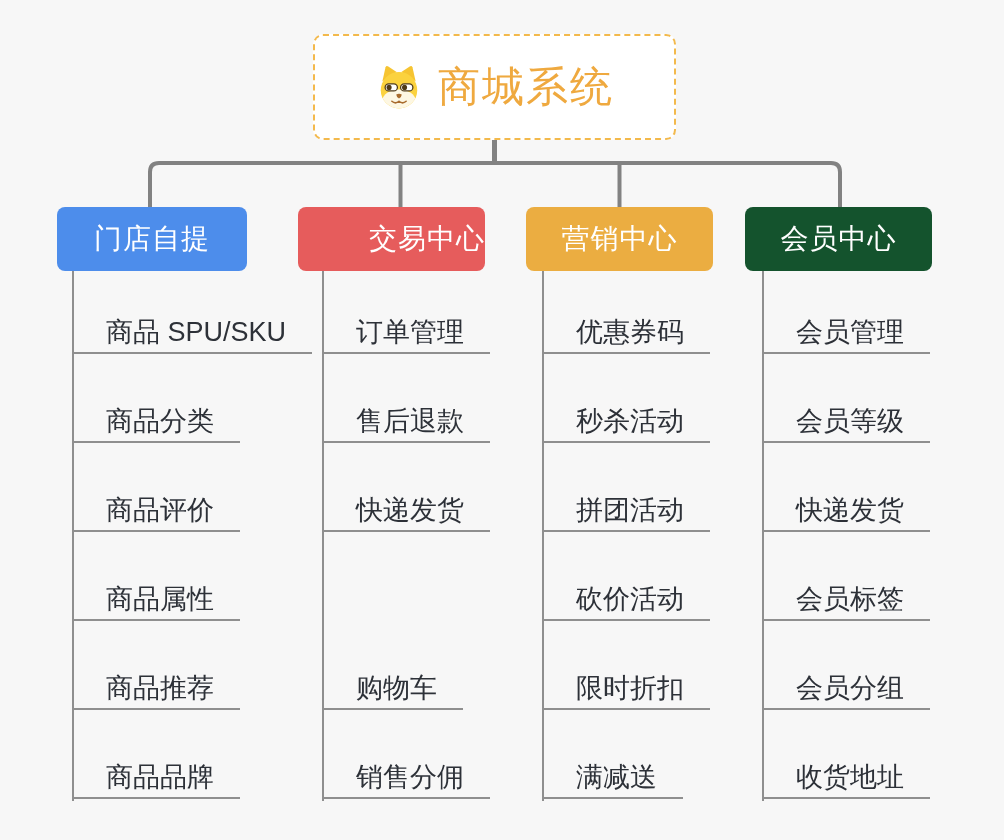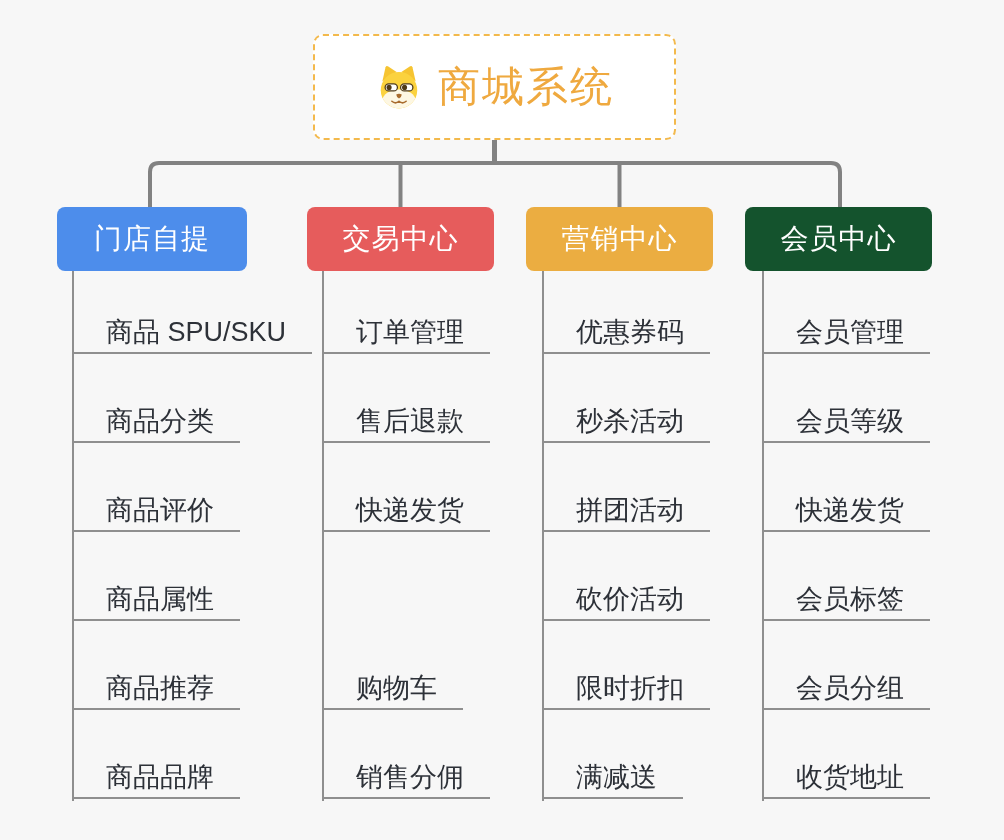--- a/index.html
+++ b/index.html
@@ -24,21 +24,21 @@
   .root-label{font-size:42px;color:#efa93f;letter-spacing:2px;}
   .dogicon{display:flex;align-items:center;}
 
   
   .bnode{
     position:absolute;top:207px;height:64px;border-radius:8px;
     display:flex;align-items:center;justify-content:center;
     color:#ffffff;font-size:28px;letter-spacing:1px;cursor:pointer;
   }
   .b1{left:57px;width:190px;}
-  .b2{left:307px;width:187px;}
+  .b2{left:298px;width:187px;justify-content:flex-end;}
   .b3{left:526px;width:187px;}
   .b4{left:745px;width:187px;}
 
   
   .stem{position:absolute;top:271px;height:530px;width:2px;background:#8f8f8f;}
   .stem.c1{left:72px;}
   .stem.c2{left:322px;}
   .stem.c3{left:542px;}
   .stem.c4{left:762px;}
 

